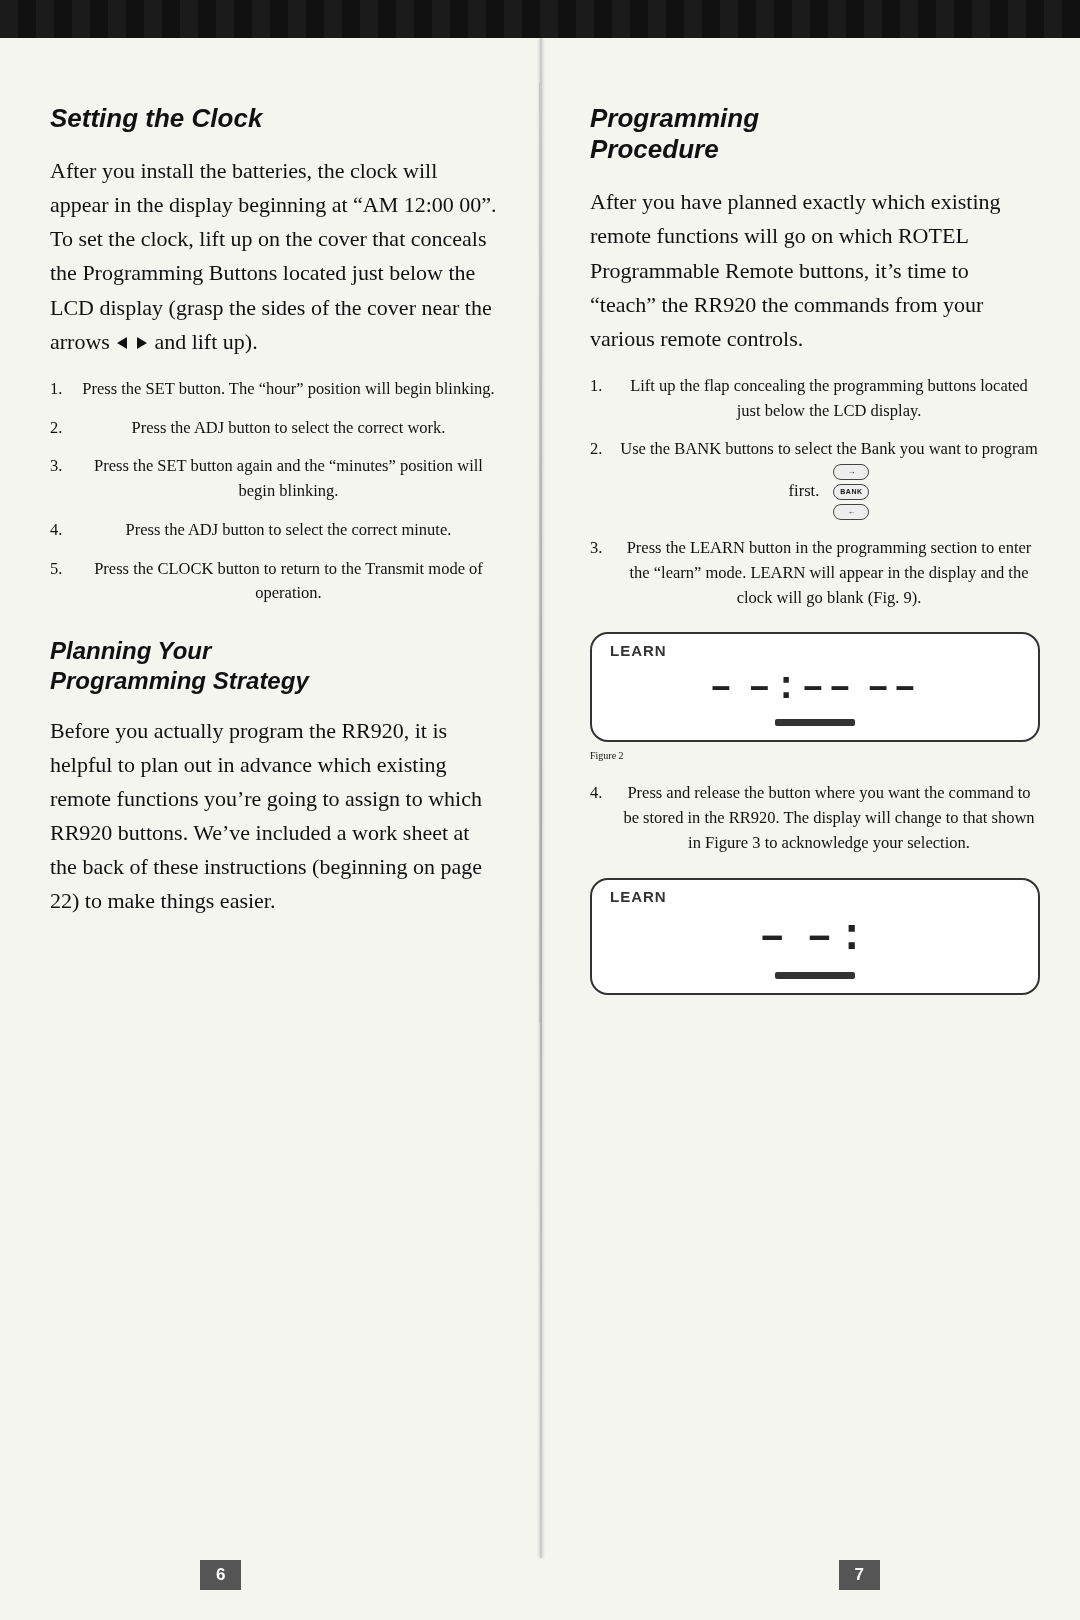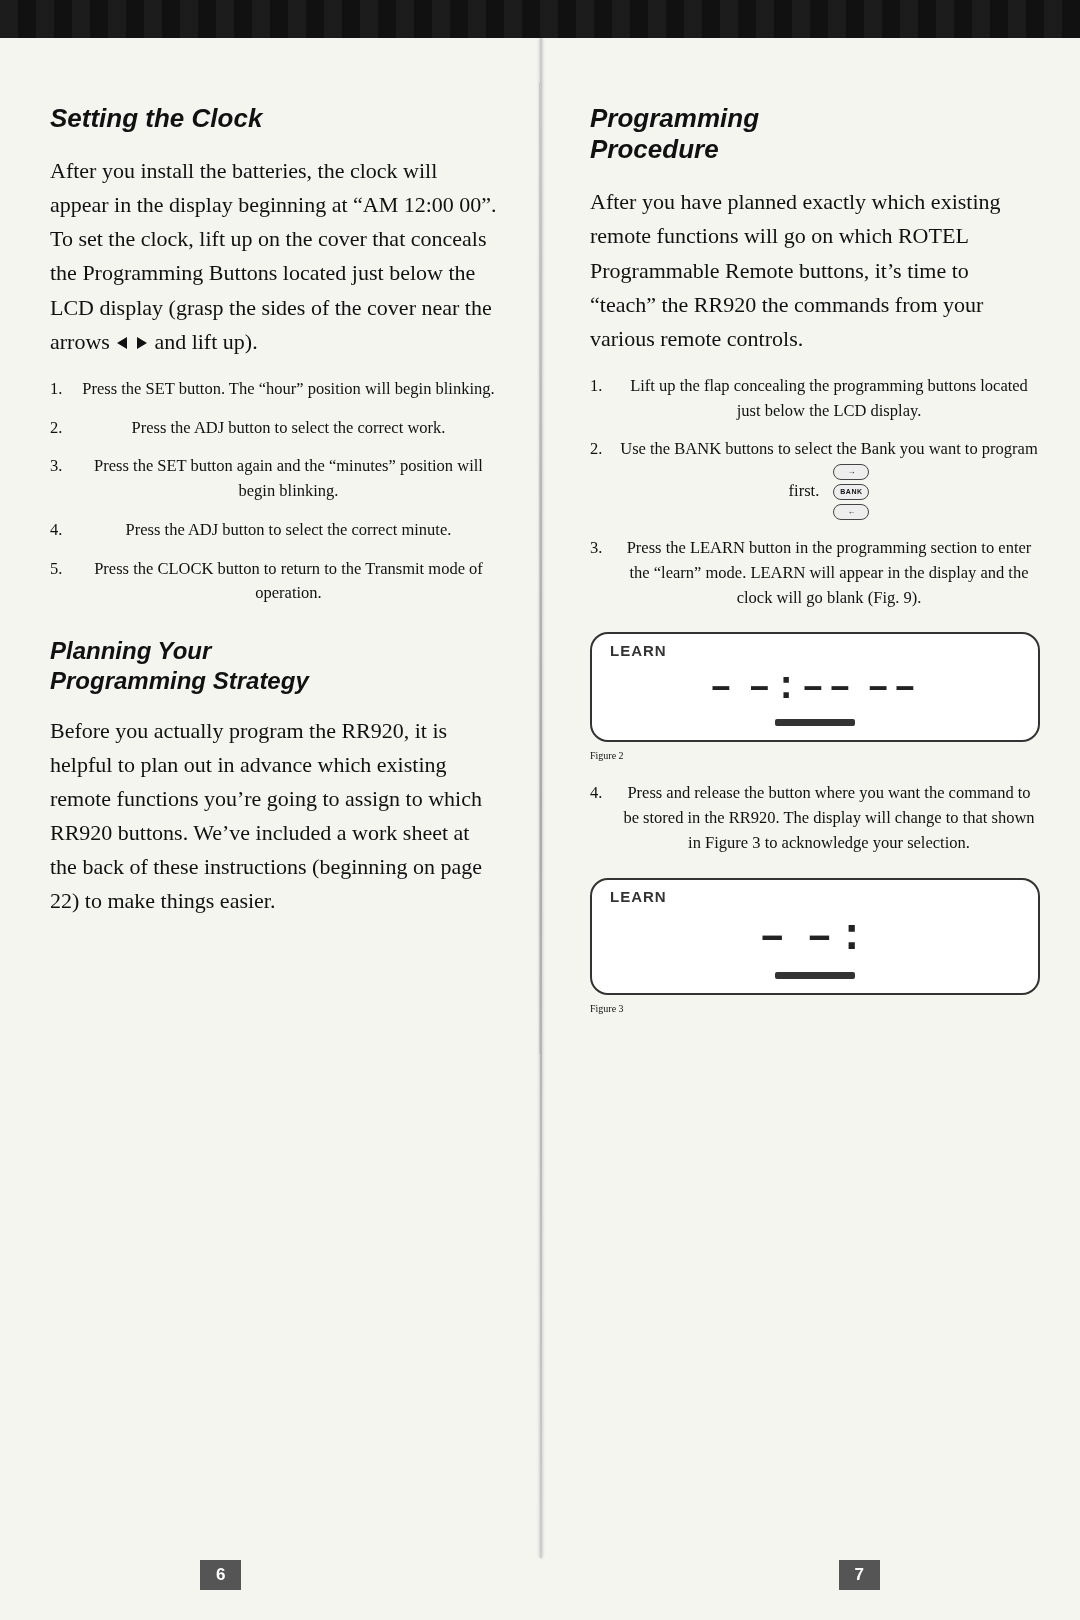--- a/index.html
+++ b/index.html
@@ -313,21 +313,20 @@
         </li>
       </ol>
 
       <div class="lcd-figure">
         <span class="lcd-label">LEARN</span>
         <div class="lcd-display-area" style="font-size:44px; letter-spacing:6px;">
           – –:
         </div>
         <div class="lcd-bottom-bar"></div>
       </div>
-      <p class="figure-caption">Figure 3</p>
 
     </div>
 
   </div>
 </div>
 
 <div class="page-numbers">
   <div class="page-num-box">6</div>
   <div class="page-num-box">7</div>
 </div>

